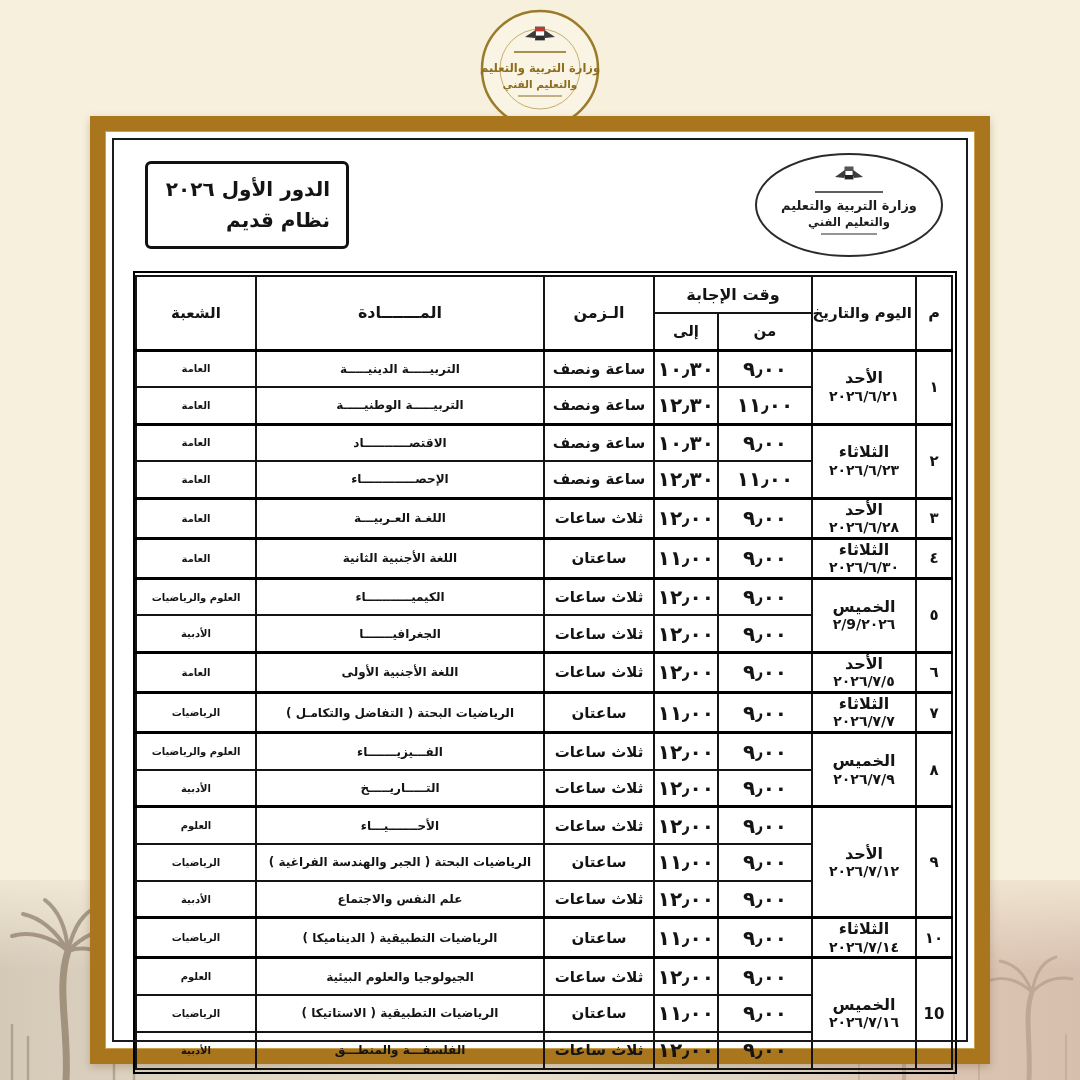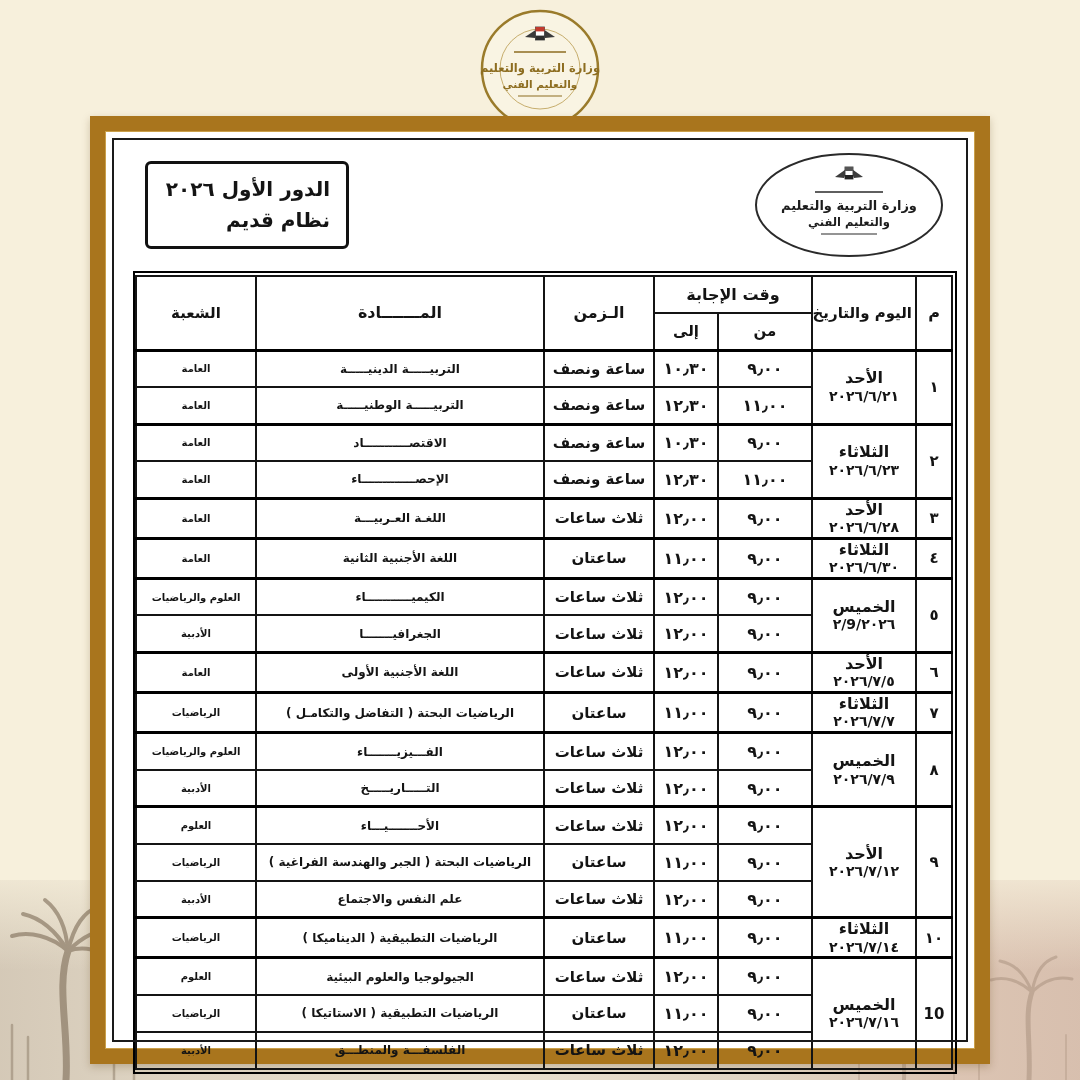--- a/index.html
+++ b/index.html
@@ -75,21 +75,21 @@
     padding:1px 3px;
     overflow:hidden; white-space:nowrap;
   }
   thead th { font-size:16px; height:37px; }
   thead .h-small { font-size:15px; }
   tbody tr { height:37px; }
   tbody tr.group-start > td { border-top:3px solid #000; }
   td.cell-serial { font-size:15px; }
   td.cell-day .day { font-size:16px; line-height:1.15; }
   td.cell-day .date { font-size:14px; line-height:1.2; }
-  td.cell-time { font-size:16px; }
+  td.cell-time { font-size:20px; }
   td.cell-duration { font-size:15px;margin-left:38px; }
   td.cell-subject { font-size:12px; }
   td.cell-section { font-size:10px; }
 </style>
 </head>
 <body>
 
 <div class="photo-band"></div>
 <div class="photo-band-fade"></div>
 

